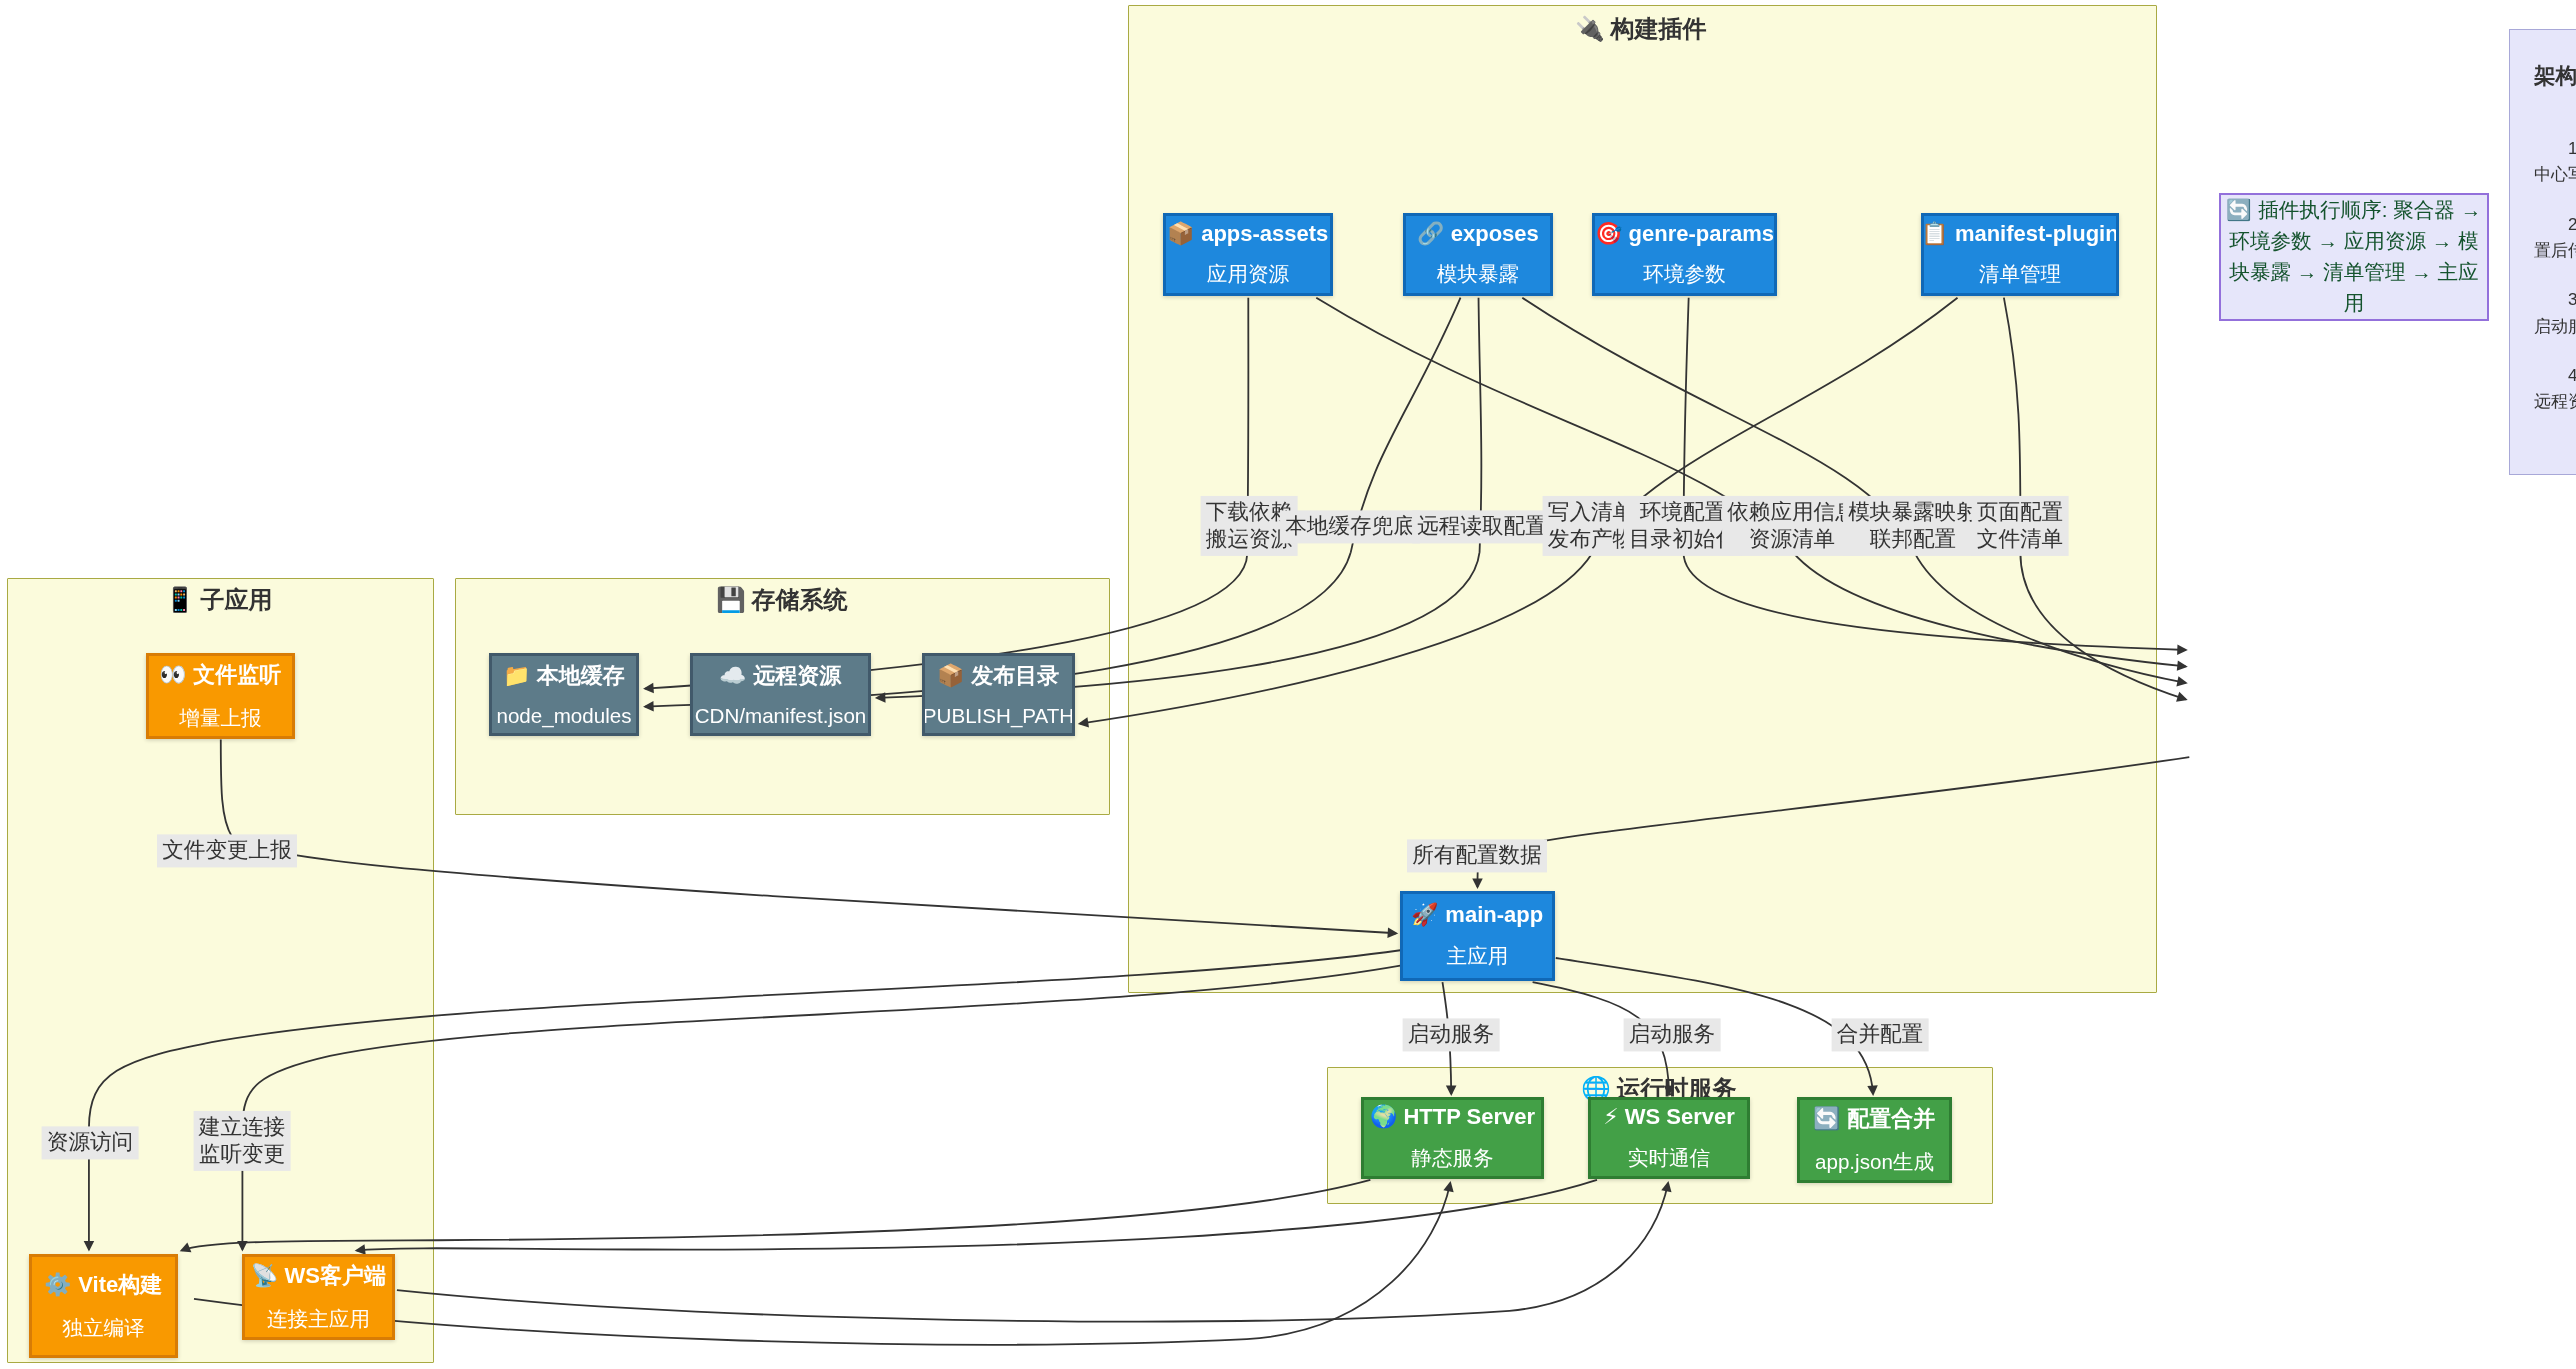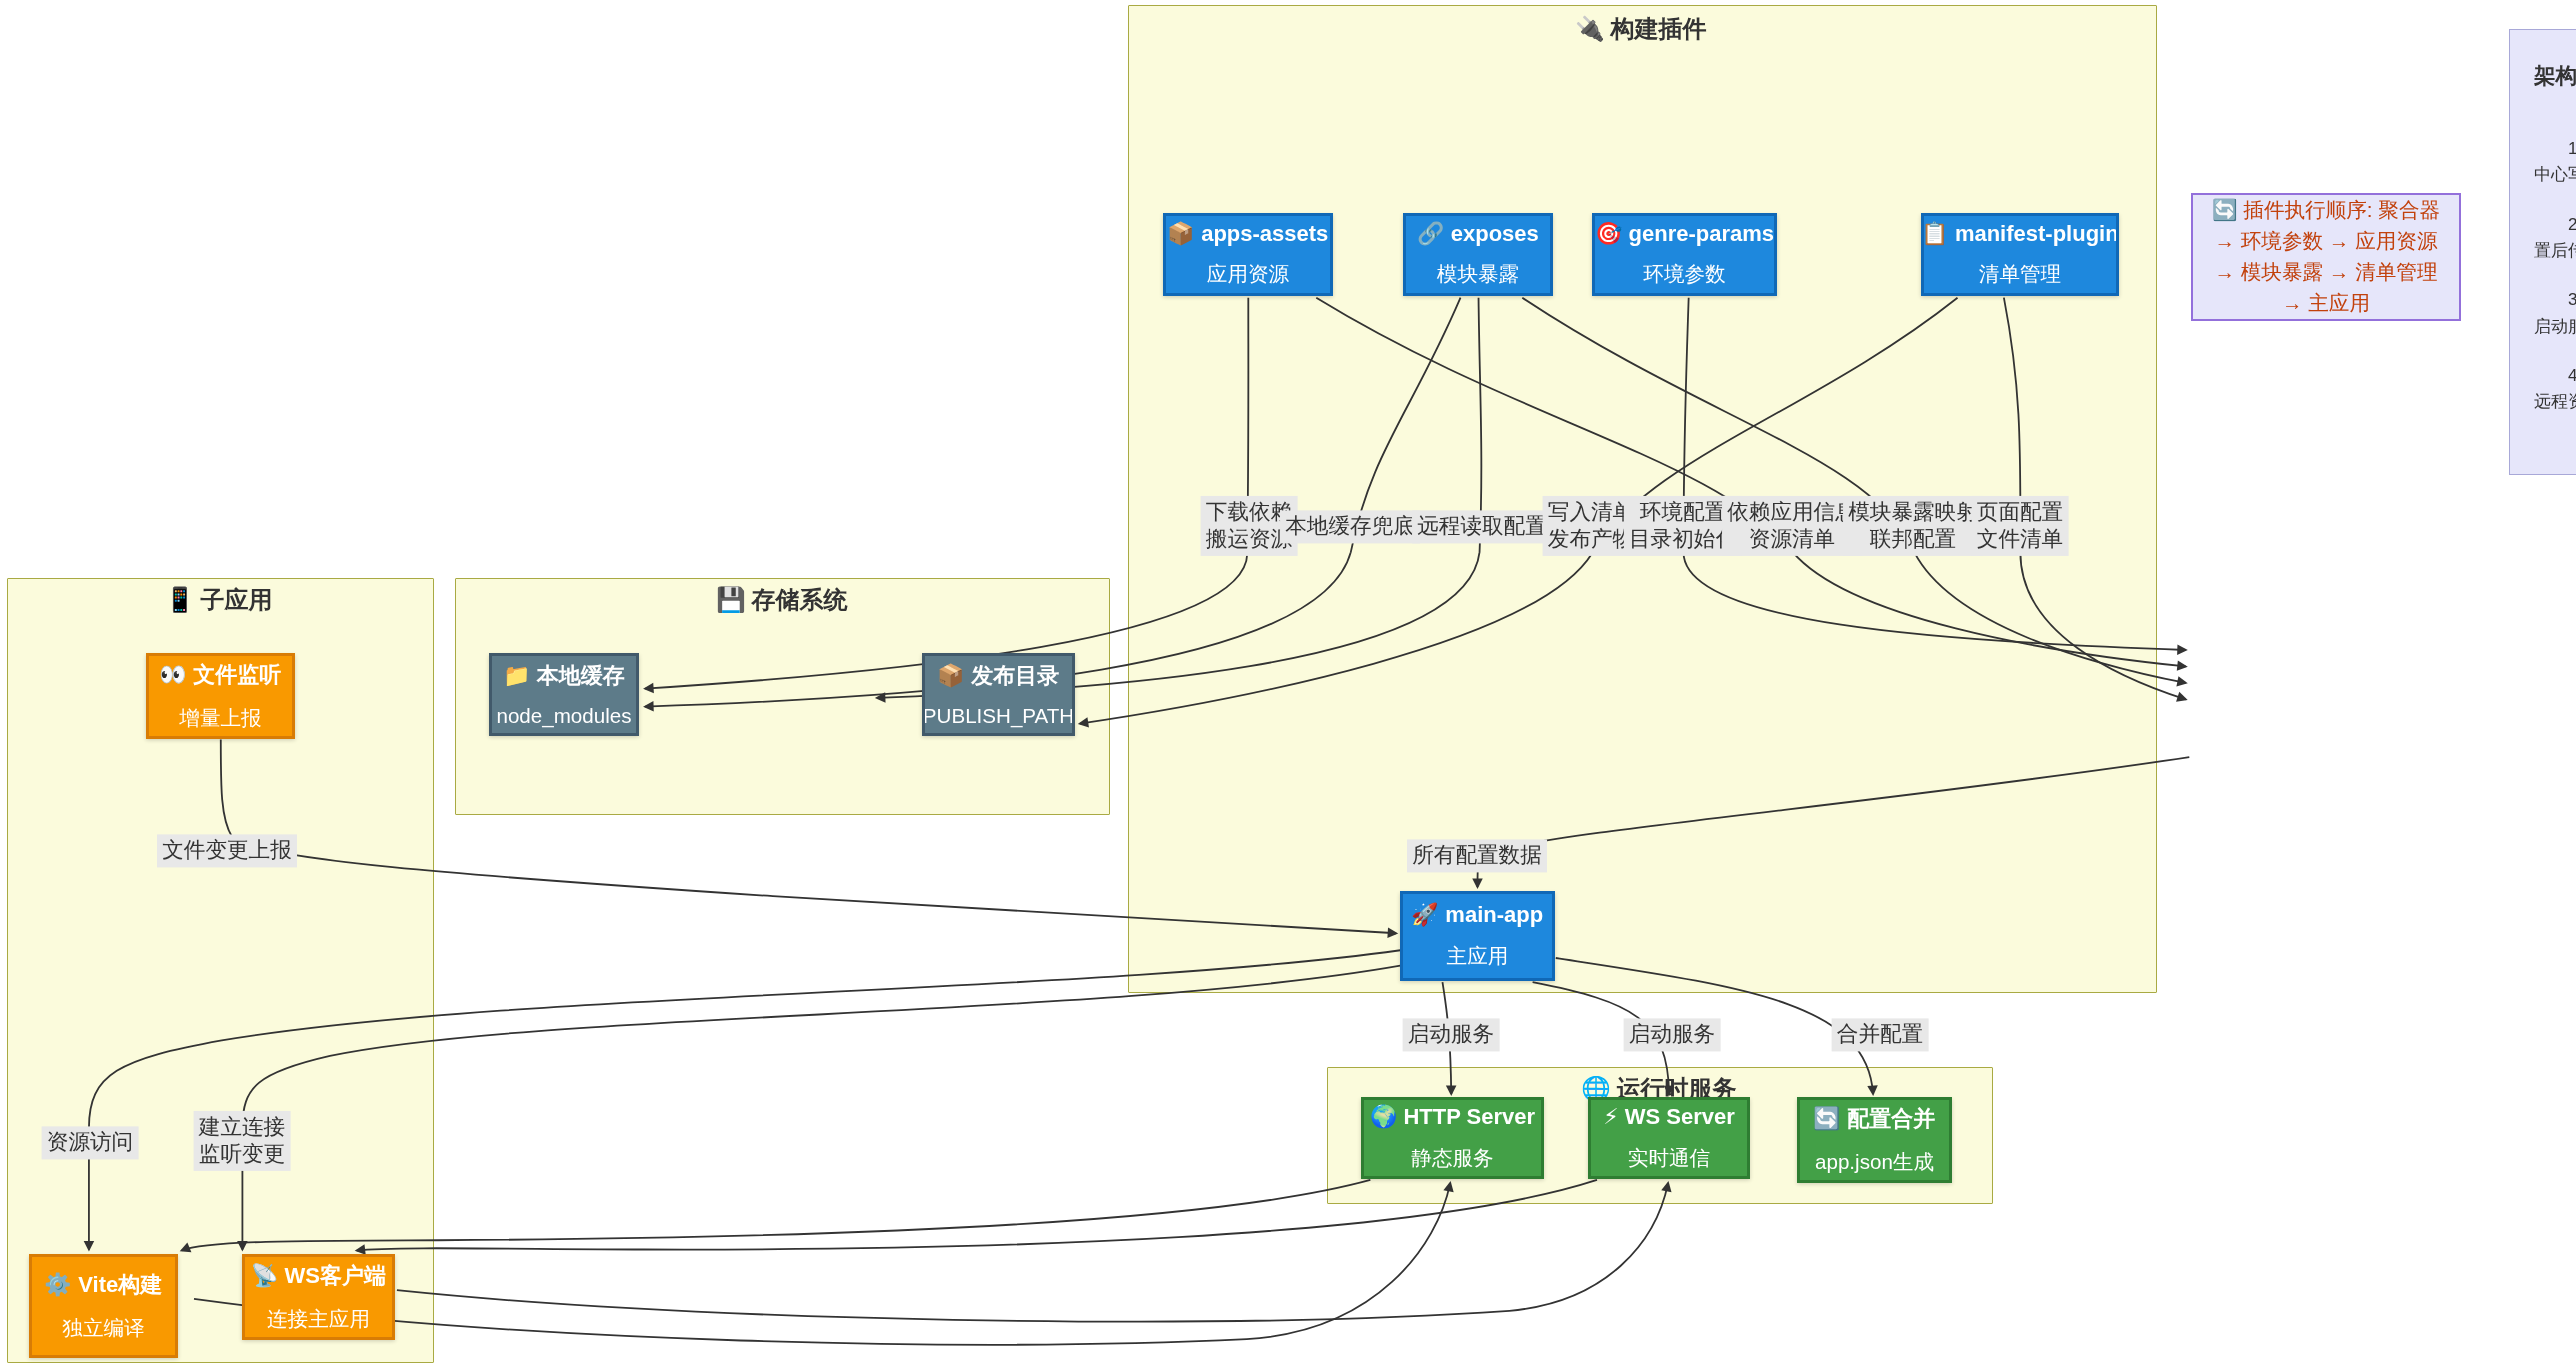--- a/index.html
+++ b/index.html
@@ -19,23 +19,23 @@
   .node.green{background:#43a047;border:3.1px solid #2e7d32;}
   .edge-label{position:absolute;transform:translate(-50%,-50%);z-index:3;background:#e8e8e8;color:#333;
               font-size:21.6px;line-height:1.25;padding:3.1px 5.2px;text-align:center;white-space:nowrap;}
   .state-box{position:absolute;z-index:5;background:#7c52c7;border:2.6px solid #5a35a0;color:#fff;
              box-sizing:border-box;padding:15.5px 17.5px;box-shadow:0 2.1px 5.2px rgba(0,0,0,0.2);}
   .state-box .s-title{font-size:26px;font-weight:700;text-align:center;white-space:nowrap;}
   .state-box .s-sub{font-size:23px;text-align:center;margin-top:8.2px;}
   .state-box .s-div{height:1px;background:rgba(255,255,255,0.55);margin:11.3px 2.1px;}
   .state-box ul{margin:0;padding-left:20.6px;}
   .state-box li{font-size:16px;line-height:1.42;}
-  .note-box{position:absolute;z-index:5;background:#e6e6fa;border:2.1px solid #9370db;color:#c2410c;
+  .note-box{position:absolute;z-index:5;background:#e6e6fa;border:2.1px solid #9370db;color:#14532d;
             box-sizing:border-box;display:flex;align-items:center;justify-content:center;text-align:center;
-            font-size:20.6px;line-height:1.5;padding:14px;}
+            font-size:20.6px;line-height:1.5;padding:1px;margin-left:28px;}
   .panel{position:absolute;z-index:5;background:#e6e6fa;border:1.5px solid #a8a8d8;color:#333;
          box-sizing:border-box;padding:31px 24px;}
   .panel .p-title{font-size:21.6px;font-weight:700;text-align:center;margin-bottom:46px;white-space:nowrap;}
   .panel .p-item{font-size:17px;line-height:1.55;margin-bottom:23px;text-indent:2em;}
 </style>
 </head>
 <body>
 
 <div class="canvas">
 
@@ -129,20 +129,24 @@
   </div>
   <div class="node orange" style="left:242px;top:1254px;width:153px;height:86px;">
     <div class="n-title"><span>📡</span> <span>WS客户端</span></div>
     <div class="n-sub">连接主应用</div>
   </div>
 
   <div class="node slate" style="left:489px;top:653px;width:150px;height:83px;">
     <div class="n-title"><span>📁</span> <span>本地缓存</span></div>
     <div class="n-sub">node_modules</div>
   </div>
+  <div class="node slate" style="left:690px;top:653px;width:181px;height:83px;">
+    <div class="n-title"><span>☁️</span> <span>远程资源</span></div>
+    <div class="n-sub">CDN/manifest.json</div>
+  </div>
   <div class="node slate" style="left:922px;top:653px;width:153px;height:83px;">
     <div class="n-title"><span>📦</span> <span>发布目录</span></div>
     <div class="n-sub">PUBLISH_PATH</div>
   </div>
 
   <div class="node blue" style="left:1400px;top:891px;width:155px;height:90px;">
     <div class="n-title"><span>🚀</span> <span>main-app</span></div>
     <div class="n-sub">主应用</div>
   </div>
 

